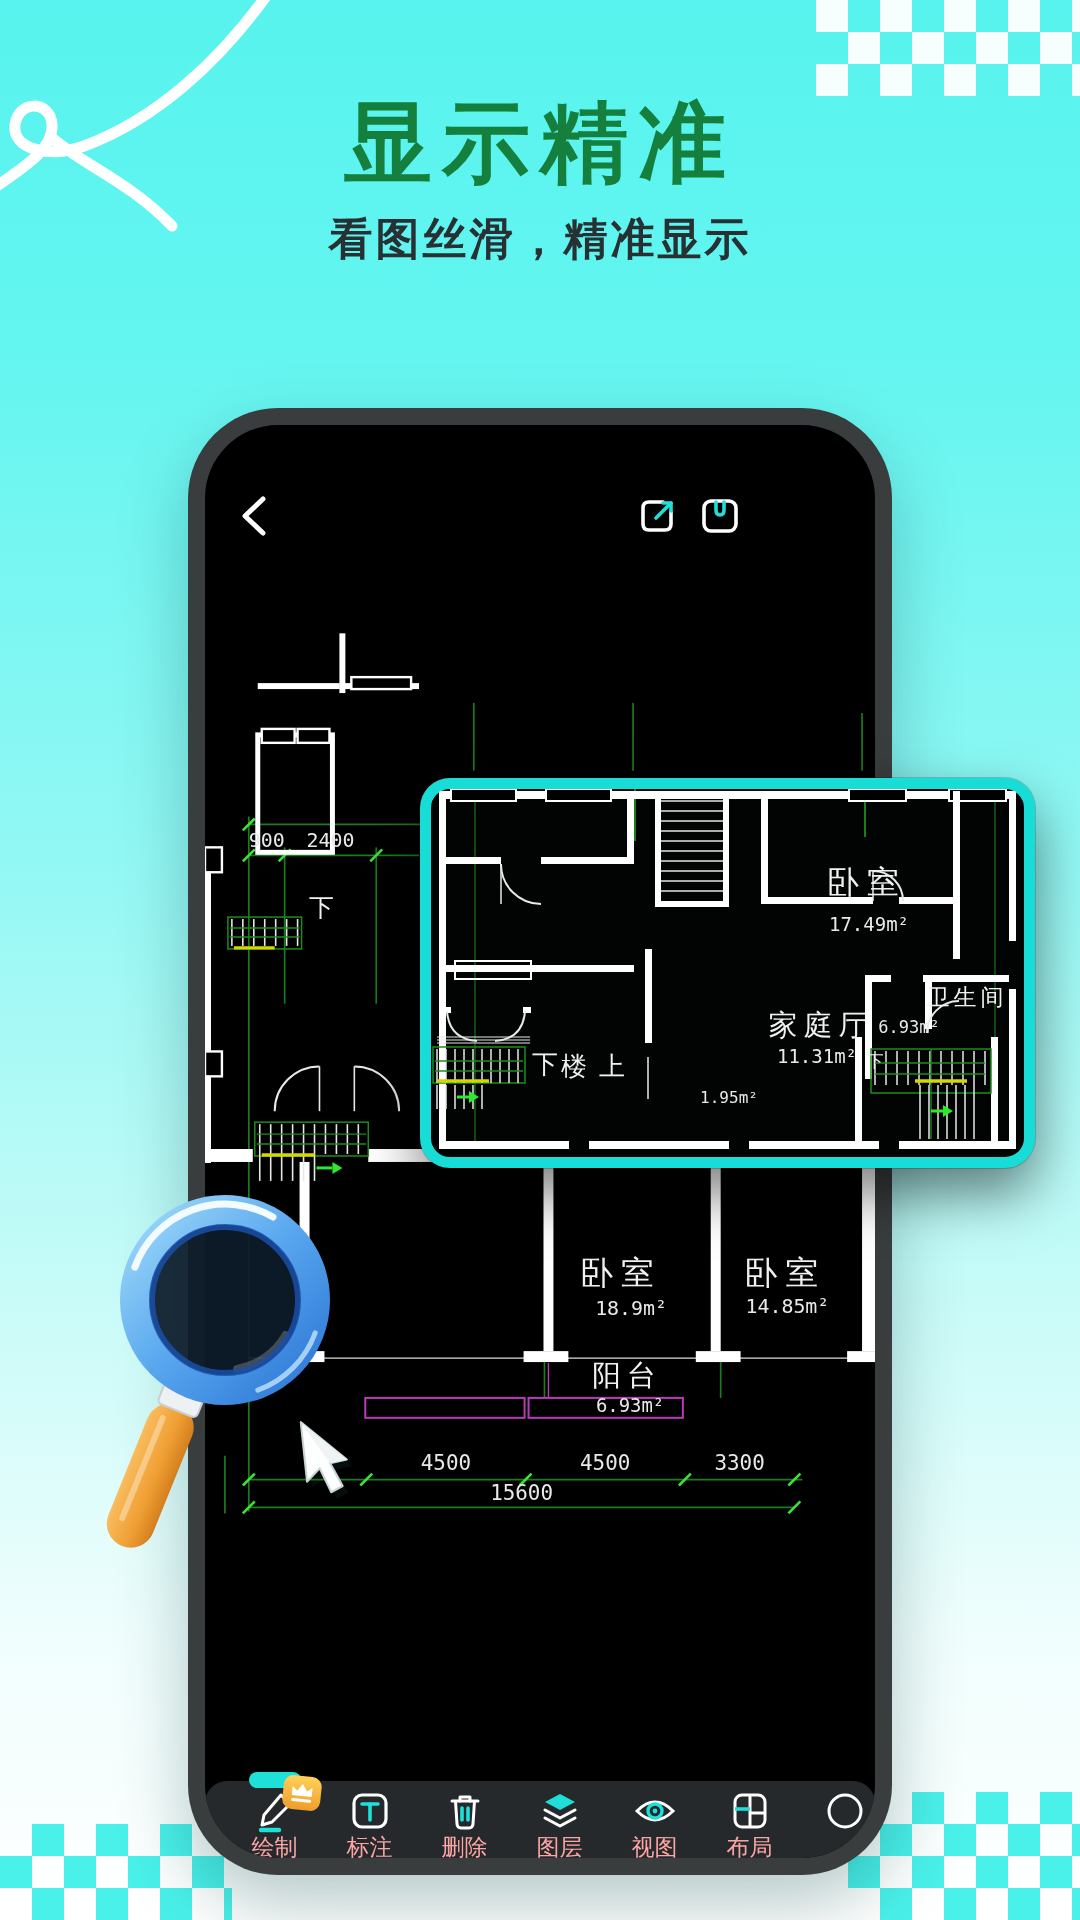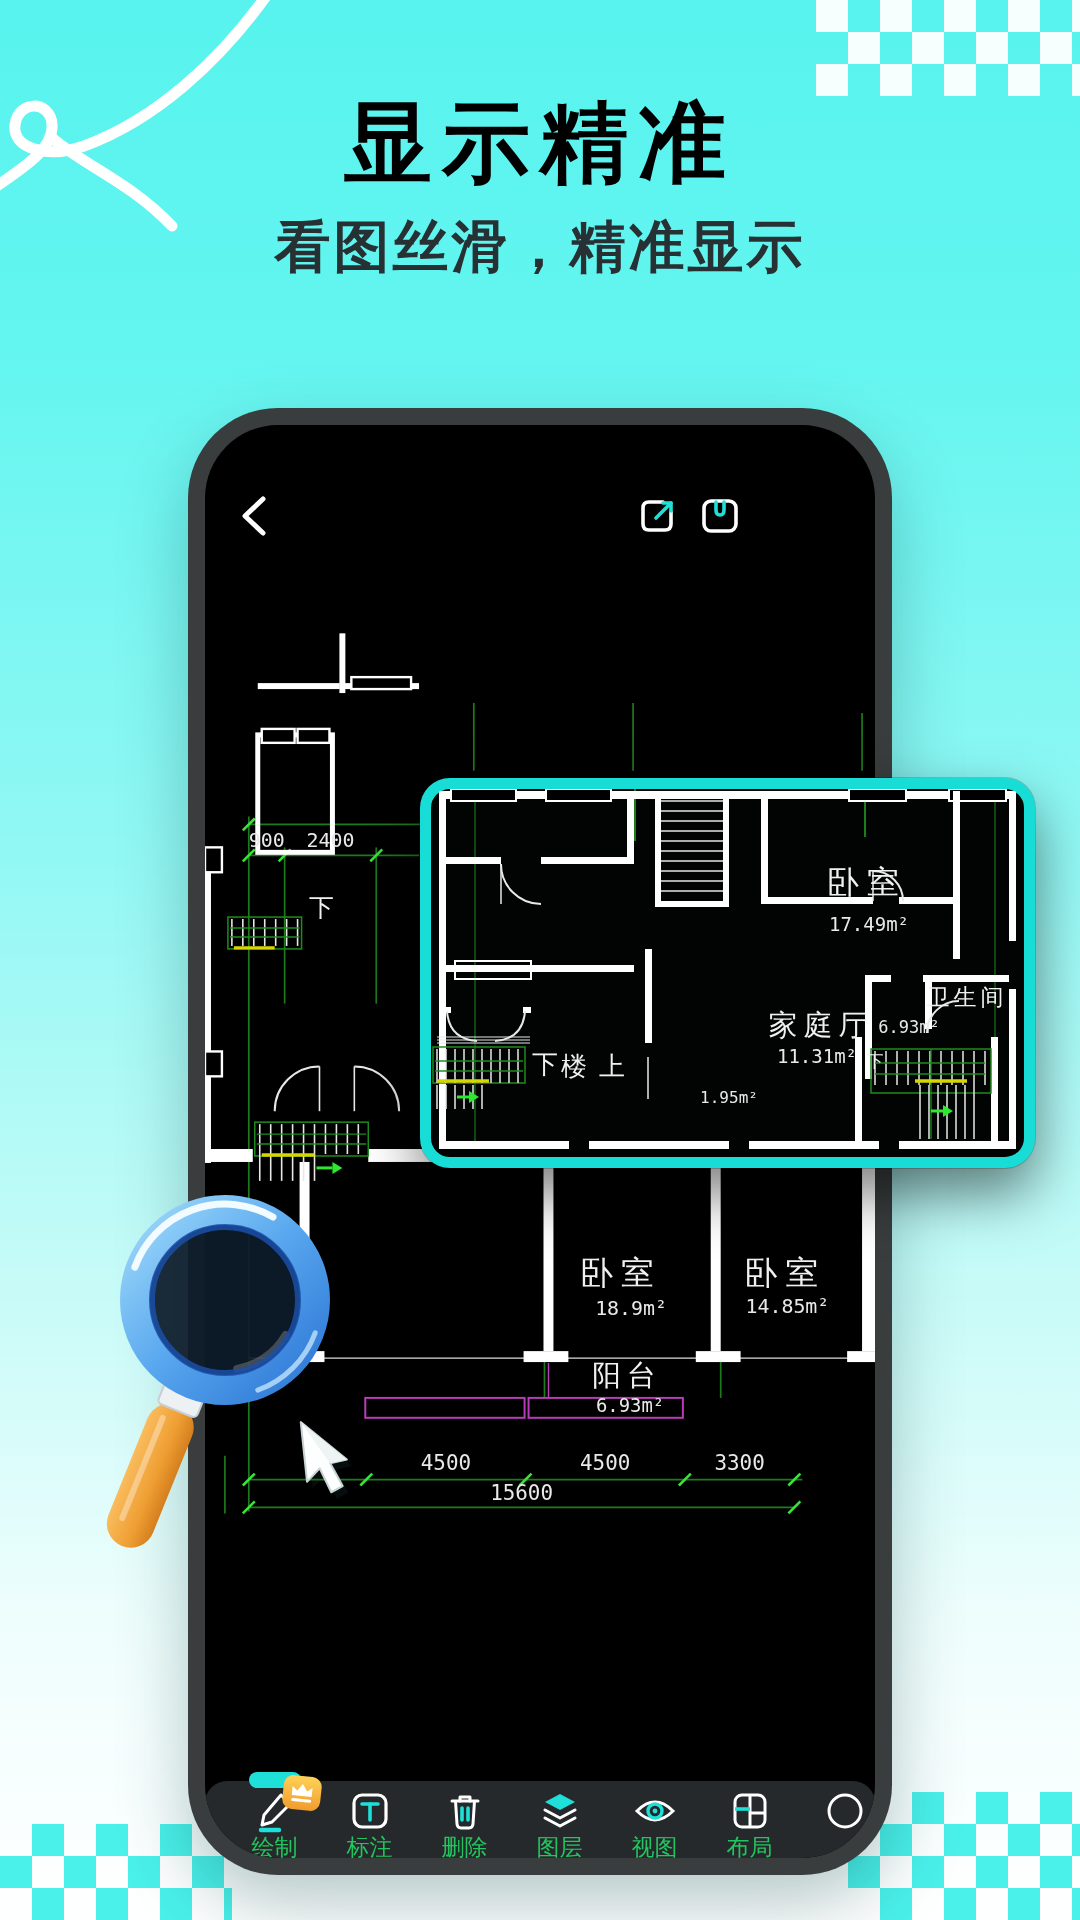--- a/index.html
+++ b/index.html
@@ -14,23 +14,23 @@
     background-size:64px 64px;background-position:32px 0;}
   .checker-bl{left:0;top:1824px;width:232px;height:96px;
     background-image:conic-gradient(#4af0ea 0 25%,transparent 25% 50%,#4af0ea 50% 75%,transparent 75%);
     background-size:64px 64px;}
   .checker-br{left:848px;top:1792px;width:232px;height:128px;
     background-image:conic-gradient(#4af0ea 0 25%,transparent 25% 50%,#4af0ea 50% 75%,transparent 75%);
     background-size:64px 64px;background-position:32px 0;}
   .swirl{left:0;top:0;}
   
   .hero-title{position:absolute;top:84px;left:0;right:0;text-align:center;
-    font-size:88px;font-weight:900;letter-spacing:10px;color:#000000;margin:0;}
+    font-size:88px;font-weight:900;letter-spacing:10px;color:#15803d;margin:0;}
   .hero-sub{position:absolute;top:210px;left:0;right:0;text-align:center;
-    font-size:56px;font-weight:700;letter-spacing:3px;color:#273134;margin:0;}
+    font-size:44px;font-weight:700;letter-spacing:3px;color:#273134;margin:0;}
   
   .phone{position:absolute;left:188px;top:408px;width:704px;height:1467px;
     background:#393d3e;border-radius:90px;box-shadow:0 30px 70px rgba(0,60,60,.28);}
   .screen{position:absolute;left:17px;top:17px;width:670px;height:1433px;
     background:#000;border-radius:73px;overflow:hidden;}
   
   .topbar{position:absolute;left:0;top:0;width:100%;height:150px;}
   .back{position:absolute;left:32px;top:68px;width:36px;height:46px;cursor:pointer;}
   .file-title{position:absolute;left:117px;top:74px;width:320px;text-align:center;
     color:#fff;font-size:34px;font-weight:700;letter-spacing:1px;}
@@ -40,21 +40,21 @@
   
   .plan{position:absolute;left:0;top:160px;width:670px;height:1136px;}
   .cad-num{font-family:"DejaVu Sans Mono",monospace;fill:#e9e9e9;}
   .cad-cjk{font-family:"Liberation Sans",sans-serif;fill:#f0f0f0;font-weight:400;}
   
   .toolbar{position:absolute;left:0;right:0;bottom:0;height:77px;background:#26292b;
     border-radius:24px 24px 60px 60px;display:flex;align-items:flex-start;
     padding:7px 0 0 22px;box-sizing:border-box;}
   .tb-item{position:relative;width:95px;display:flex;flex-direction:column;align-items:center;flex:none;cursor:pointer;}
   .tb-icon{width:46px;height:46px;display:block;}
-  .tb-label{font-size:23px;color:#22c55e;line-height:26px;}
+  .tb-label{font-size:23px;color:#fca5a5;line-height:26px;}
   .pill{position:absolute;top:-16px;left:50%;transform:translateX(-50%);
     width:52px;height:16px;border-radius:9px;background:#1ee0d8;}
   .badge{position:absolute;top:-12px;left:56px;width:38px;height:34px;
     background:linear-gradient(180deg,#ffd258,#f09c2c);border-radius:10px;
     transform:rotate(6deg);display:flex;align-items:center;justify-content:center;}
   
   .callout{position:absolute;left:420px;top:778px;width:615px;height:390px;
     box-sizing:border-box;border:11px solid #17ddd6;border-radius:30px;background:#010403;
     box-shadow:0 26px 55px rgba(0,0,0,.5),0 0 0 1px rgba(0,0,0,.18);}
   .callout svg{display:block;border-radius:18px;}

